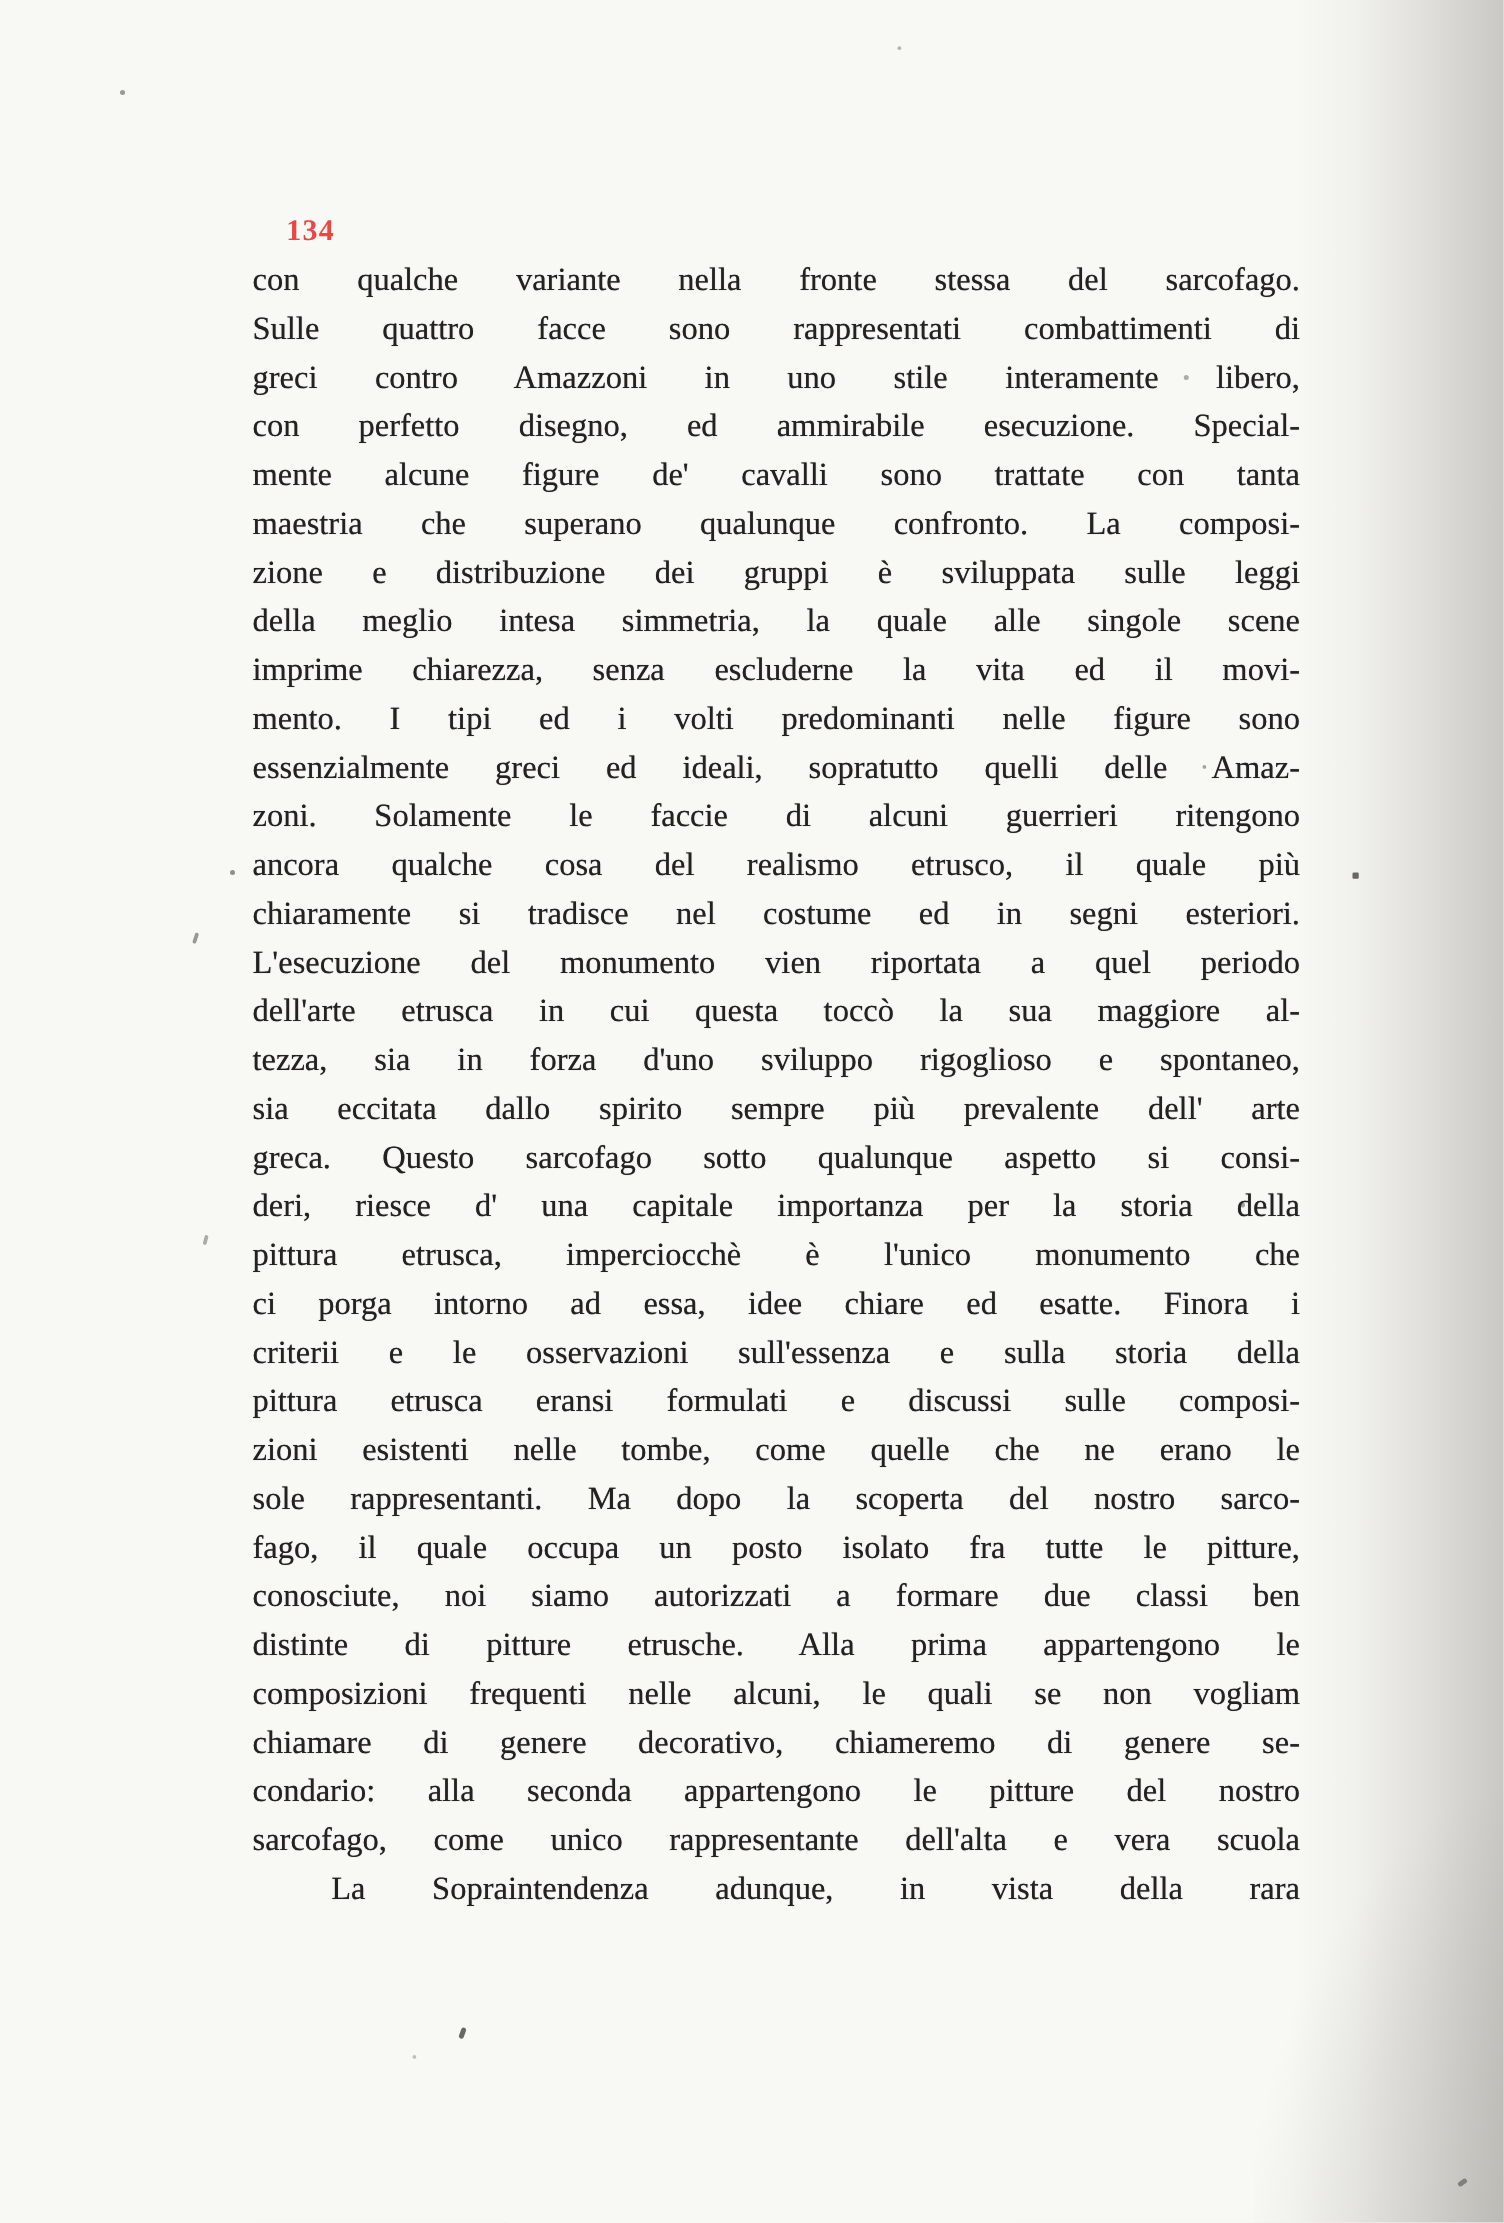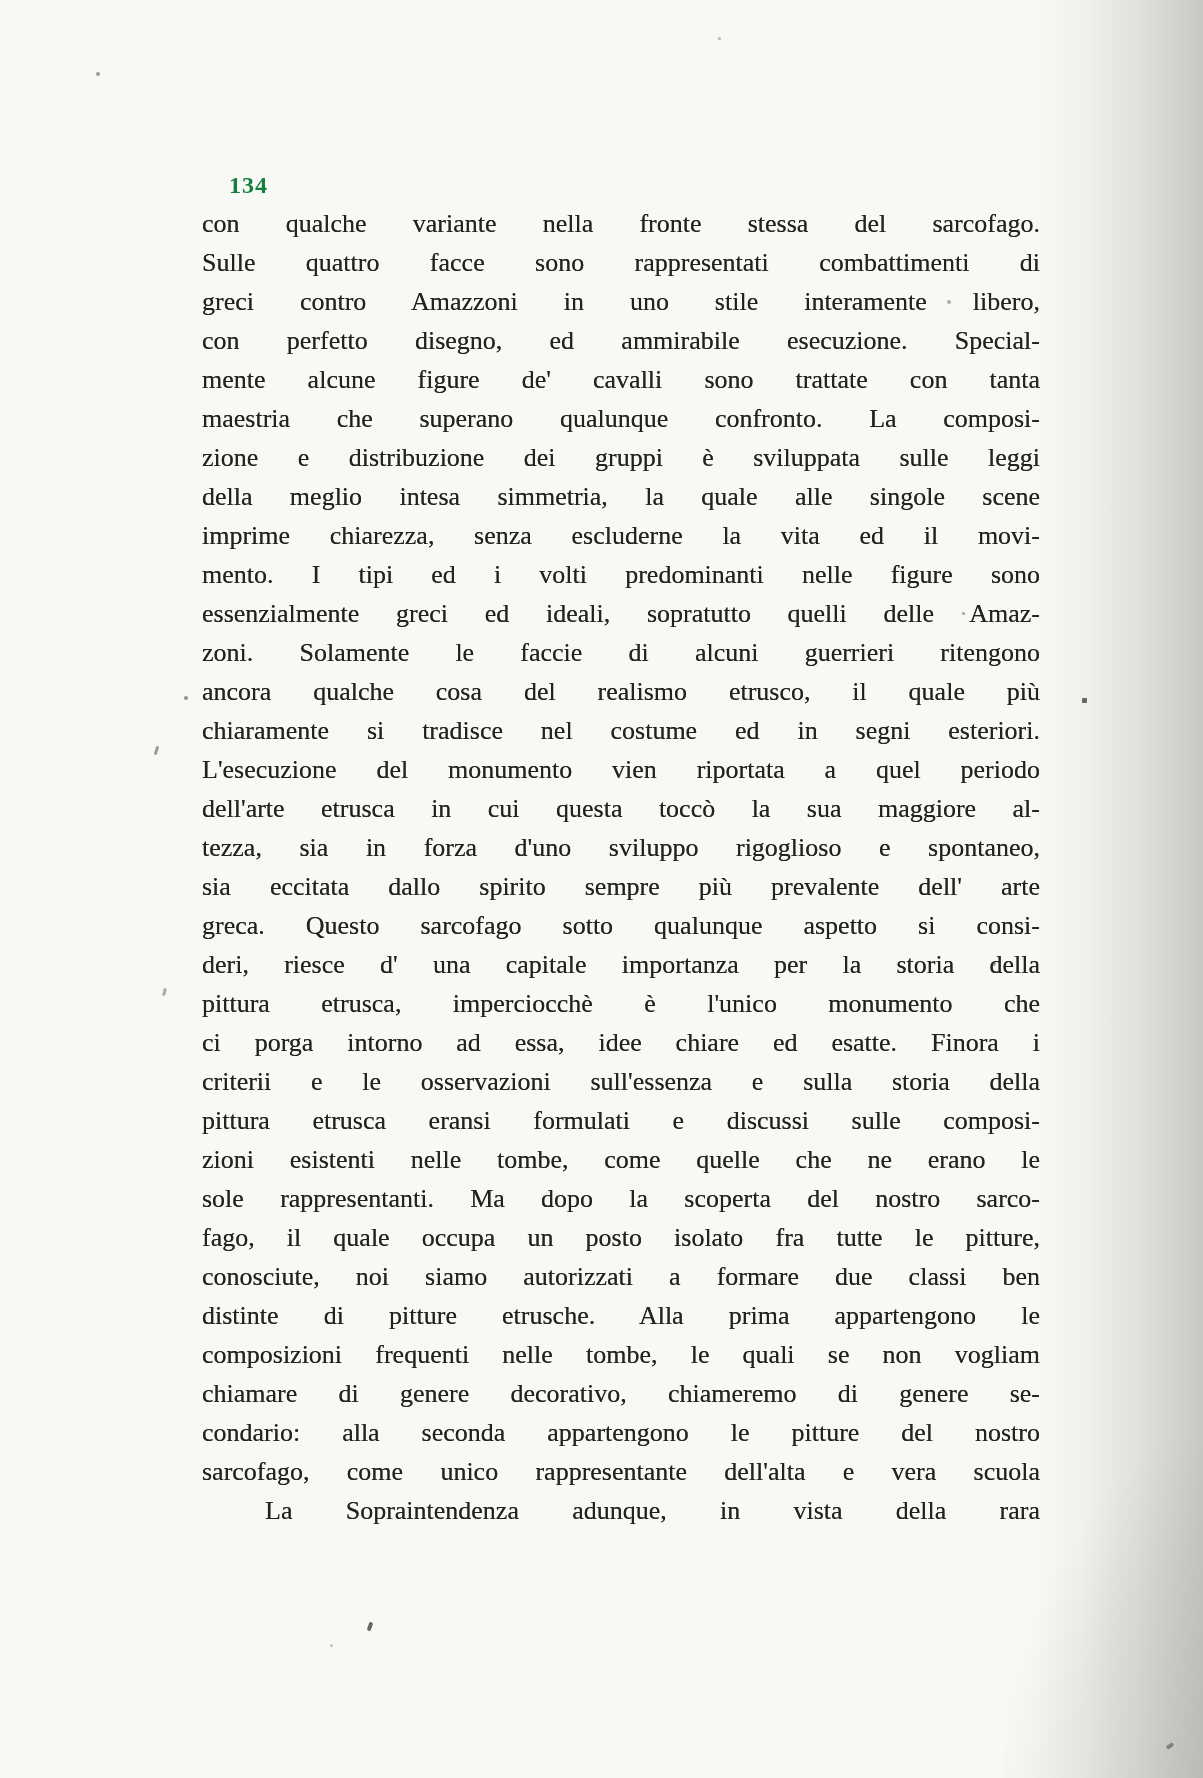--- a/index.html
+++ b/index.html
@@ -34,21 +34,21 @@
       rgba(150,148,142,0.12) 55%,
       rgba(150,148,142,0) 75%);
     pointer-events: none;
   }
   .page-number {
     position: absolute;
     left: 229px; top: 172px;
     font-size: 24px;
     letter-spacing: 1px;
     font-weight: bold;
-    color: #15803d;
+    color: #ef4444;
     text-align: center;
   }
   .text-block {
     position: absolute;
     left: 202px; top: 204px;
     width: 838px;
     font-size: 26px;
     line-height: 39px;
     text-shadow: 0 0 0.6px rgba(36,34,32,0.7);
   }
@@ -114,21 +114,21 @@
     <div class="line">deri, riesce d' una capitale importanza per la storia della</div>
     <div class="line">pittura etrusca, imperciocchè è l'unico monumento che</div>
     <div class="line">ci porga intorno ad essa, idee chiare ed esatte. Finora i</div>
     <div class="line">criterii e le osservazioni sull'essenza e sulla storia della</div>
     <div class="line">pittura etrusca eransi formulati e discussi sulle composi-</div>
     <div class="line">zioni esistenti nelle tombe, come quelle che ne erano le</div>
     <div class="line">sole rappresentanti. Ma dopo la scoperta del nostro sarco-</div>
     <div class="line">fago, il quale occupa un posto isolato fra tutte le pitture,</div>
     <div class="line">conosciute, noi siamo autorizzati a formare due classi ben</div>
     <div class="line">distinte di pitture etrusche. Alla prima appartengono le</div>
-    <div class="line">composizioni frequenti nelle tombe, le quali se non vogliam</div>
+    <div class="line">composizioni frequenti nelle alcuni, le quali se non vogliam</div>
     <div class="line">chiamare di genere decorativo, chiameremo di genere se-</div>
     <div class="line">condario: alla seconda appartengono le pitture del nostro</div>
     <div class="line">sarcofago, come unico rappresentante dell'alta e vera scuola</div>
     <div class="line paragraph-indent">La Sopraintendenza adunque, in vista della rara</div>
   </div>
 
   <div class="speck s1"></div>
   <div class="speck s2"></div>
   <div class="speck s3"></div>
   <div class="speck s4"></div>

